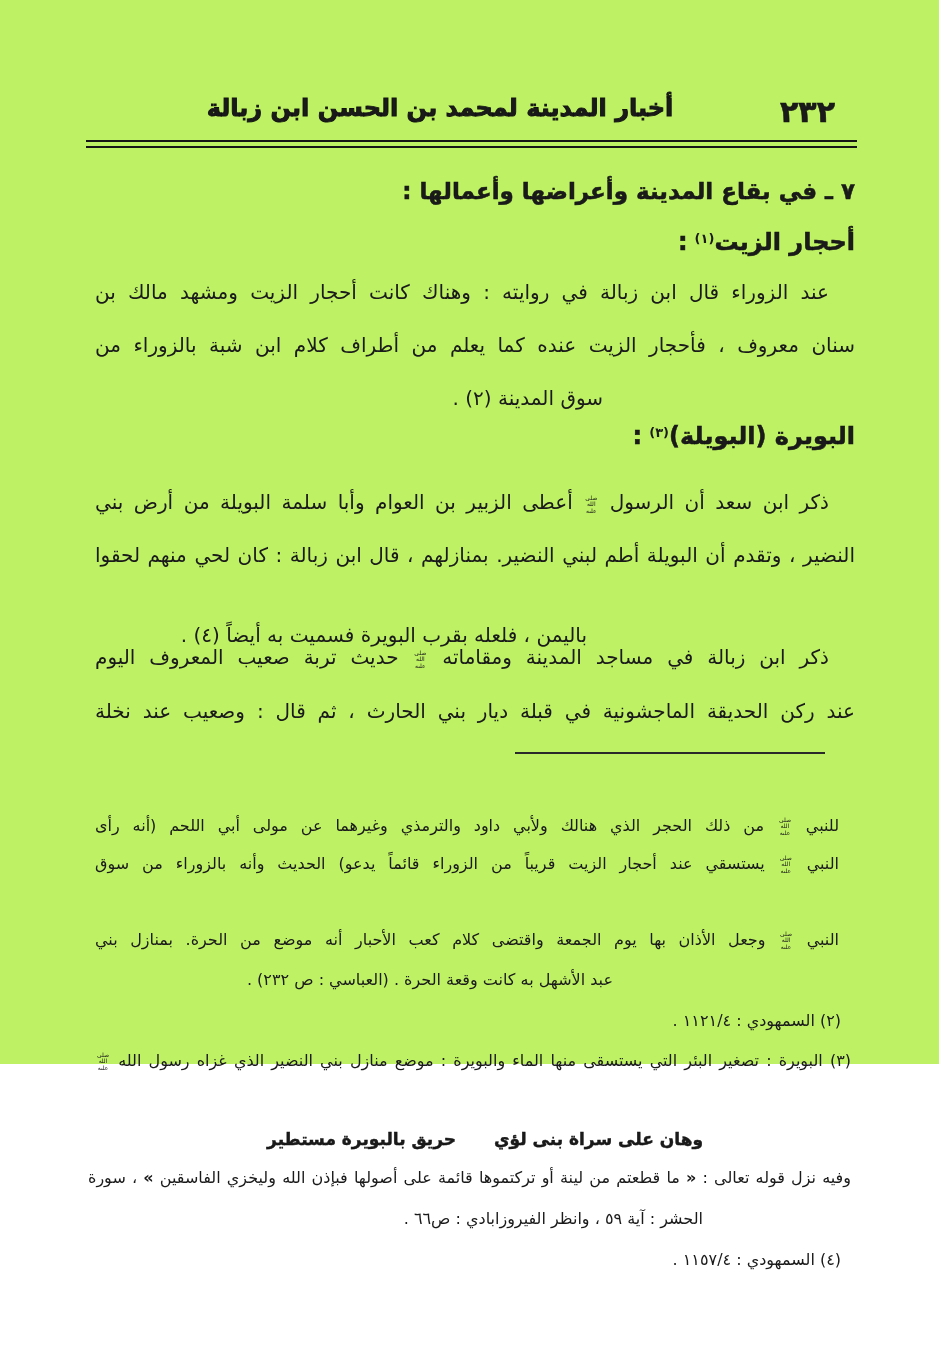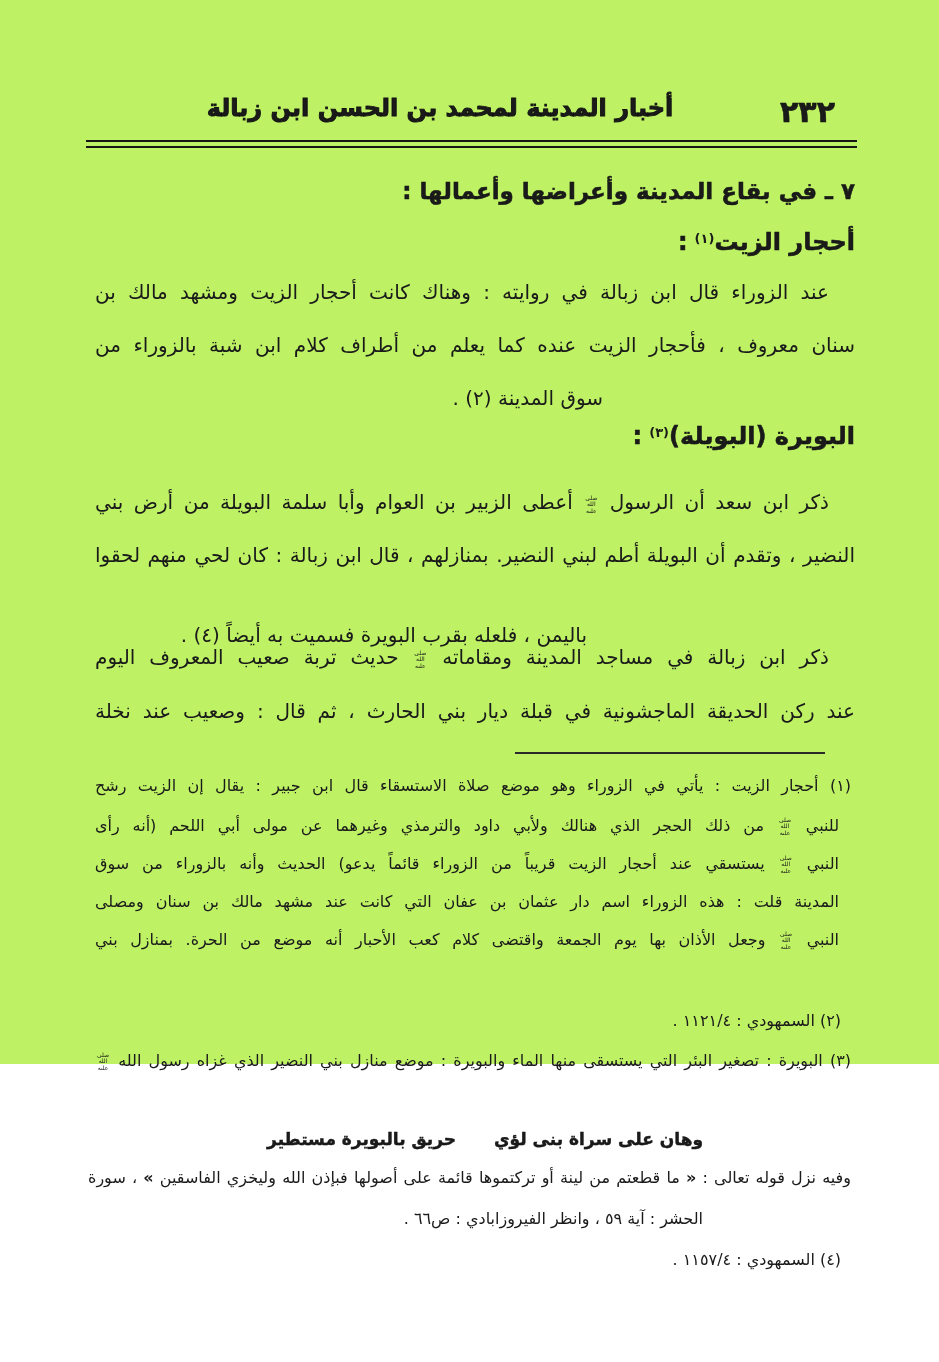--- a/index.html
+++ b/index.html
@@ -64,25 +64,24 @@
 
   <div class="line ind ar" style="top:490px;">ذكر ابن سعد أن الرسول <span class="saw">صلى الله عليه وسلم</span> أعطى الزبير بن العوام وأبا سلمة البويلة من أرض بني</div>
   <div class="line ar" style="top:543px;">النضير ، وتقدم أن البويلة أطم لبني النضير. بمنازلهم ، قال ابن زبالة : كان لحي منهم لحقوا</div>
   <div class="line short ar" style="top:591px;right:352px;margin-top:32px;">باليمن ، فلعله بقرب البويرة فسميت به أيضاً (٤) .</div>
 
   <div class="line ind ar" style="top:645px;">ذكر ابن زبالة في مساجد المدينة ومقاماته <span class="saw">صلى الله عليه وسلم</span> حديث تربة صعيب المعروف اليوم</div>
   <div class="line ar" style="top:699px;">عند ركن الحديقة الماجشونية في قبلة ديار بني الحارث ، ثم قال : وصعيب عند نخلة</div>
 
   <div class="fn-sep"></div>
 
-  <div class="line fn ar" style="top:776px;">(١) أحجار الزيت : يأتي في الزوراء وهو موضع صلاة الاستسقاء قال ابن جبير : يقال إن الزيت رشح</div>
   <div class="line fn cont ar" style="top:816px;">للنبي <span class="saw">صلى الله عليه وسلم</span> من ذلك الحجر الذي هنالك ولأبي داود والترمذي وغيرهما عن مولى أبي اللحم (أنه رأى</div>
   <div class="line fn cont ar" style="top:854px;">النبي <span class="saw">صلى الله عليه وسلم</span> يستسقي عند أحجار الزيت قريباً من الزوراء قائماً يدعو) الحديث وأنه بالزوراء من سوق</div>
-  <div class="line fn cont ar" style="top:892px;">المدينة قلت : هذه الزوراء اسم دار عثمان بن عفان التي كانت عند مشهد مالك بن سنان ومصلى</div>
   <div class="line fn cont ar" style="top:930px;">النبي <span class="saw">صلى الله عليه وسلم</span> وجعل الأذان بها يوم الجمعة واقتضى كلام كعب الأحبار أنه موضع من الحرة. بمنازل بني</div>
+  <div class="line fn short ar" style="top:970px;right:326px;">عبد الأشهل به كانت وقعة الحرة . (العباسي : ص ٢٣٢) .</div>
 
   <div class="line fn short ar" style="top:1011px;right:98px;">(٢) السمهودي : ٤‏/‏١١٢١ .</div>
 
   <div class="line fn ar" style="top:1051px;">(٣) البويرة : تصغير البئر التي يستسقى منها الماء والبويرة : موضع منازل بني النضير الذي غزاه رسول الله <span class="saw">صلى الله عليه وسلم</span></div>
 
   <div class="verse ar">
     <span>وهان على سراة بنى لؤي</span>
     <span>حريق بالبويرة مستطير</span>
   </div>
 

